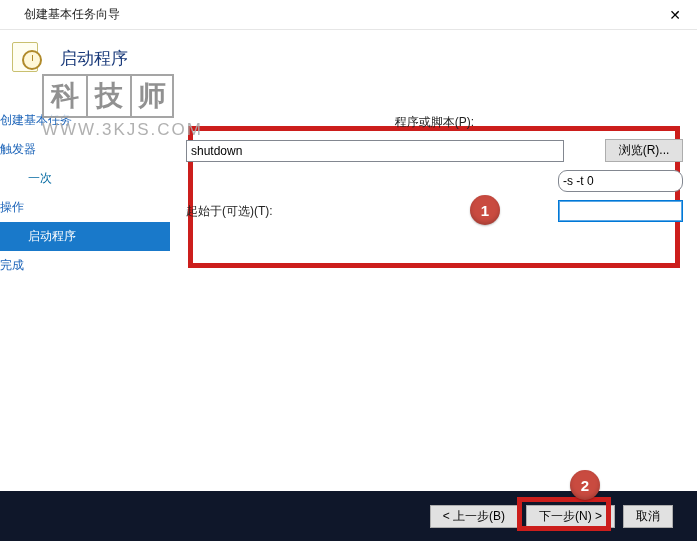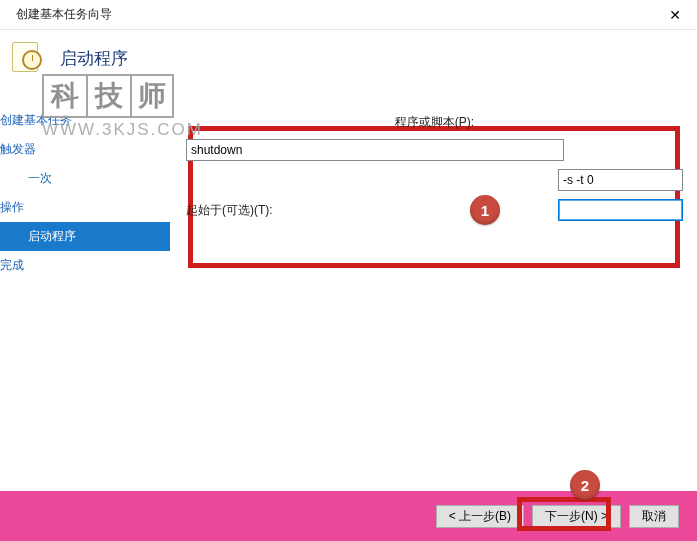--- a/index.html
+++ b/index.html
@@ -12,21 +12,21 @@
     background: #fff;
     position: relative;
     overflow: hidden;
   }
 
   
   .titlebar {
     height: 30px;
     display: flex;
     align-items: center;
-    padding-left: 16px;
+    padding-left: 24px;
     border-bottom: 1px solid #e6e6e6;
     background: #fff;
   }
   .titlebar .title { color: #222; }
   .titlebar .close {
     margin-left: auto;
     width: 44px;
     text-align: center;
     font-size: 14px;
     line-height: 30px;
@@ -197,23 +197,23 @@
   }
 
   
   .footer {
     position: absolute;
     bottom: 0; left: 0; right: 0;
     height: 50px;
     display: flex;
     align-items: center;
     justify-content: flex-end;
-    padding-right: 18px;
+    padding-right: 24px;
     gap: 8px;
-    background: #ec4899;
+    background: #0f172a;
   }
   .hl2 {
     position: absolute;
     left: 517px;
     top: 497px;
     width: 94px;
     height: 34px;
     border: 5px solid #cc1e1c;
     z-index: 30;
     pointer-events: none;
@@ -256,23 +256,24 @@
     <div class="item sel">启动程序</div>
     <div class="item">完成</div>
   </div>
 
   <div class="content">
     <div class="row">
       <span class="lbl lbl-wide">程序或脚本(P):</span>
     </div>
     <div class="row scriptbox-row">
       <input class="txt scriptbox" value="shutdown" style="">
+      <button class="btn" style="margin-left:auto;width:78px;justify-content:center">浏览(R)...</button>
     </div>
     <div class="row" style="margin-top:6px">
-      <input class="txt smallbox" style="margin-left: auto;" value="-s -t 0">
+      <input class="txt smallbox" style="margin-left: auto; border-radius: 9px;" value="-s -t 0">
     </div>
     <div class="row">
       <span class="lbl">起始于(可选)(T):</span>
       <input class="txt smallbox focus" style="margin-left: auto;" value="">
     </div>
   </div>
 </div>
 
 <div class="hl1"></div>
 <div class="badge badge1">1</div>

